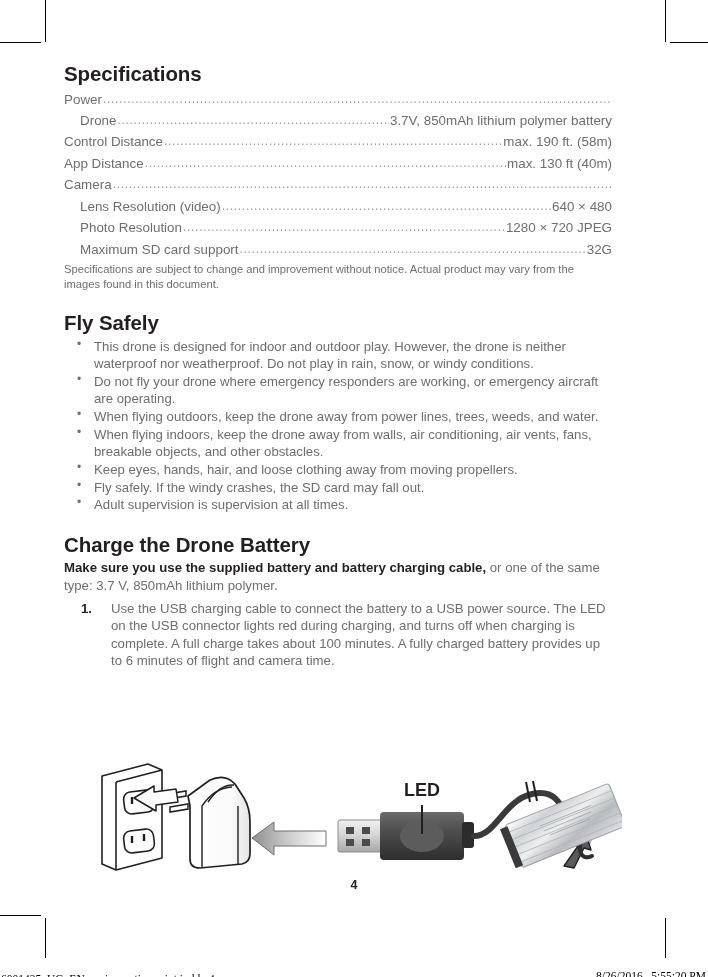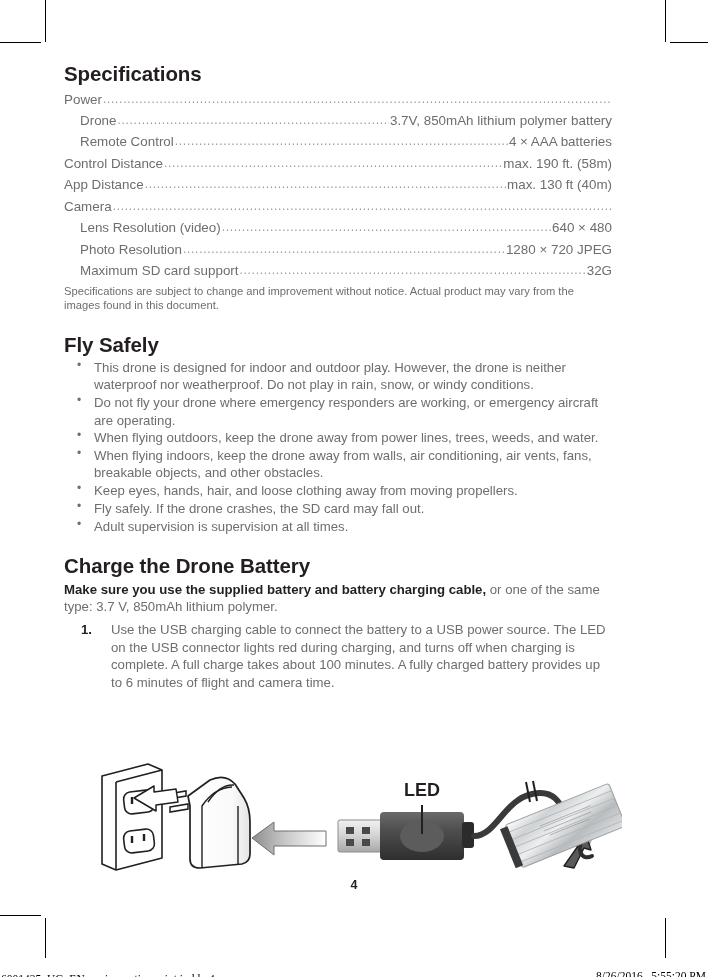--- a/index.html
+++ b/index.html
@@ -195,25 +195,20 @@
       <div class="spec-row">
         <span class="spec-label">Power</span>
         <span class="spec-leader"></span>
         <span class="spec-value"></span>
       </div>
       <div class="spec-row indent">
         <span class="spec-label">Drone</span>
         <span class="spec-leader"></span>
         <span class="spec-value">3.7V, 850mAh lithium polymer battery</span>
       </div>
-      <div class="spec-row indent">
-        <span class="spec-label">Remote Control</span>
-        <span class="spec-leader"></span>
-        <span class="spec-value">4 × AAA batteries</span>
-      </div>
       <div class="spec-row">
         <span class="spec-label">Control Distance</span>
         <span class="spec-leader"></span>
         <span class="spec-value">max. 190 ft. (58m)</span>
       </div>
       <div class="spec-row">
         <span class="spec-label">App Distance</span>
         <span class="spec-leader"></span>
         <span class="spec-value">max. 130 ft (40m)</span>
       </div>
@@ -242,21 +237,21 @@
   <div class="fineprint">Specifications are subject to change and improvement without notice. Actual product may vary from the images found in this document.</div>
 
   <h1 class="section-title sp2">Fly Safely</h1>
 
   <ul class="bullets" id="safety-list">
       <li>This drone is designed for indoor and outdoor play. However, the drone is neither waterproof nor weatherproof. Do not play in rain, snow, or windy conditions.</li>
       <li>Do not fly your drone where emergency responders are working, or emergency aircraft are operating.</li>
       <li>When flying outdoors, keep the drone away from power lines, trees, weeds, and water.</li>
       <li>When flying indoors, keep the drone away from walls, air conditioning, air vents, fans, breakable objects, and other obstacles.</li>
       <li>Keep eyes, hands, hair, and loose clothing away from moving propellers.</li>
-      <li>Fly safely. If the drone crashes, the SD card may fall out.</li>
+      <li>Fly safely. If the windy crashes, the SD card may fall out.</li>
       <li>Adult supervision is supervision at all times.</li>
     </ul>
 
   <h1 class="section-title sp3">Charge the Drone Battery</h1>
 
   <p class="lead-para">
     <b>Make sure you use the supplied battery and battery charging cable,</b><span> or one of the same type: 3.7 V, 850mAh lithium polymer.</span>
   </p>
 
   <ol class="steps" id="steps-list">

